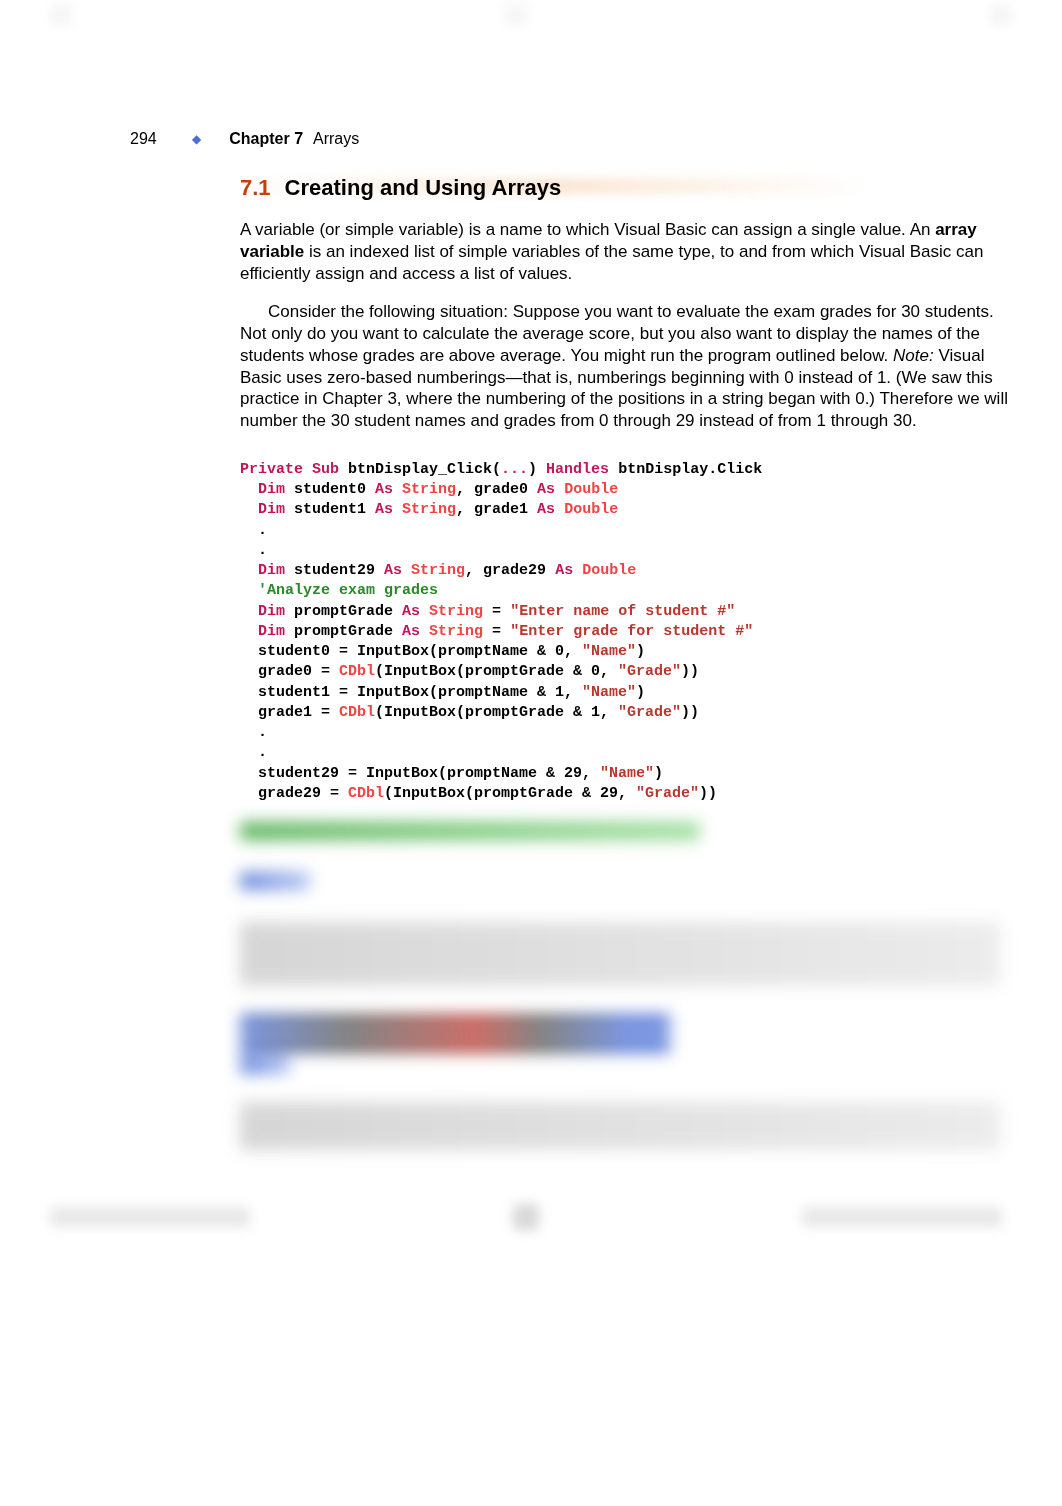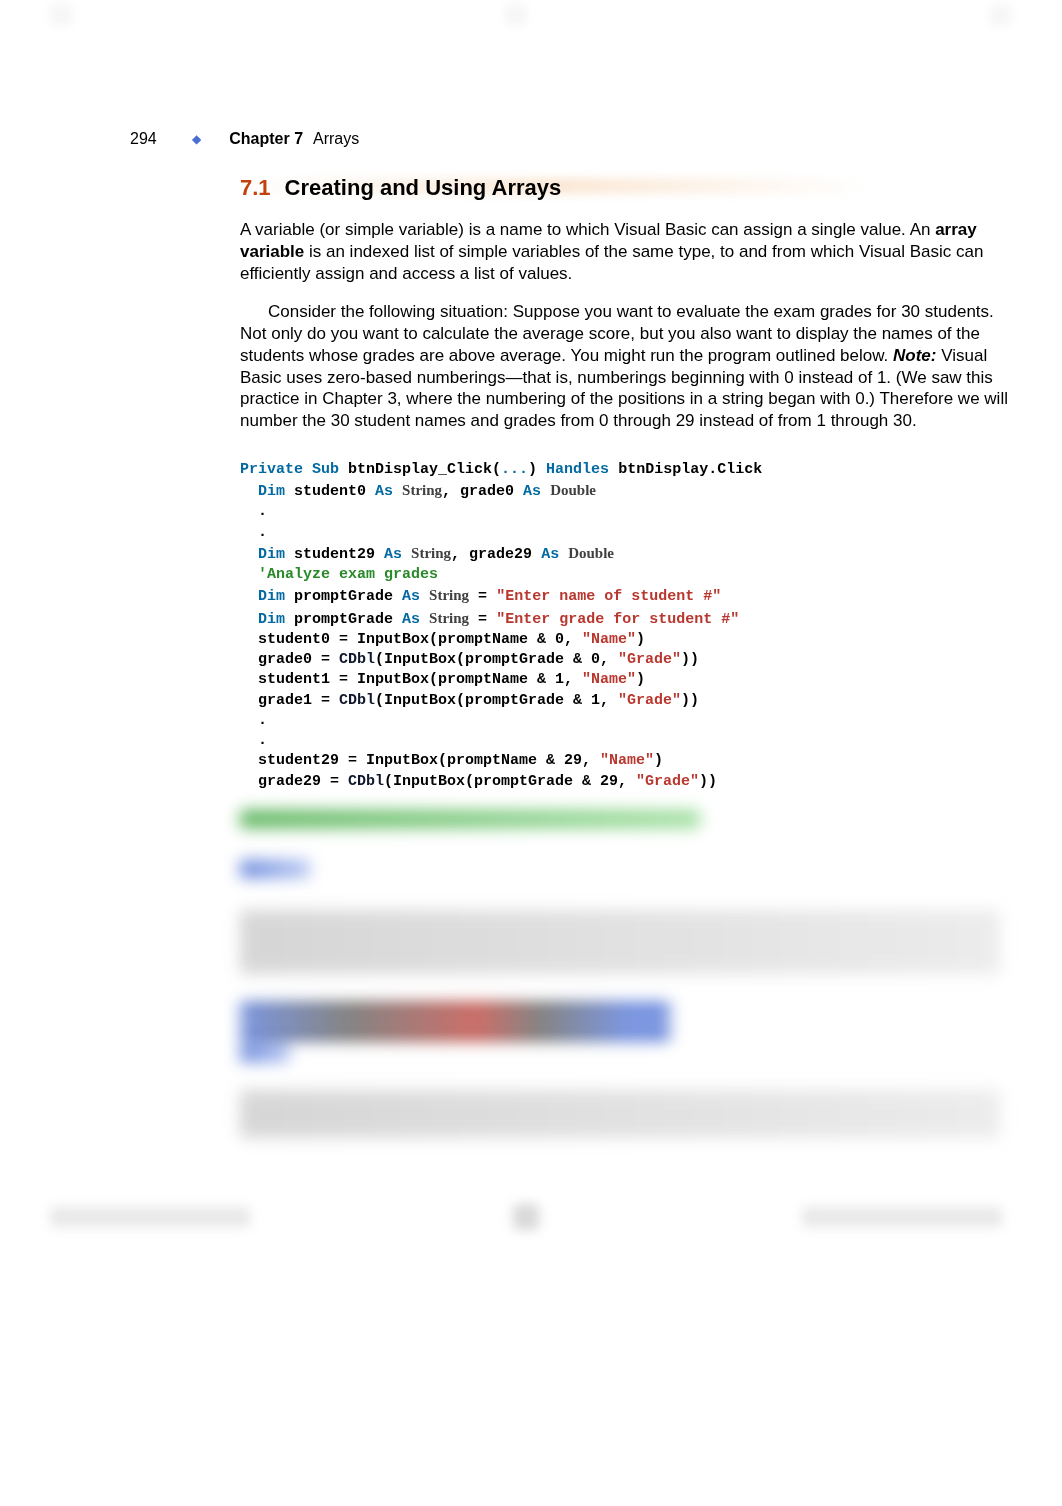--- a/index.html
+++ b/index.html
@@ -56,34 +56,34 @@
   }
   .sec-num { color: #c2410c; margin-right: 14px; }
   .para {
     font-family: Verdana, Arial, sans-serif;
     font-size: 17px;
     line-height: 1.28;
     margin-bottom: 0;
   }
   .indent { text-indent: 28px; }
   .bold { font-weight: 700; }
-  .italicbold { font-weight: 700; font-style: italic; }
+  .italicbold { font-weight: 400; font-style: italic; }
   .code-block {
     margin-top: 28px;
     font-family: "Courier New", monospace;
     font-size: 15px;
     font-weight: 700;
     line-height: 1.35;
     color: #000;
   }
-  .code-block .kw   { color: #0369a1; }
-  .code-block .typ  { color: #404040; font-family: Liberation Serif, serif; }
+  .code-block .kw   { color: #be185d; }
+  .code-block .typ  { color: #ef4444; }
   .code-block .str  { color: #b8372e; }
   .code-block .cm   { color: #2a8a2a; text-align: right; }
-  .code-block .fn   { color: #0f172a; }
+  .code-block .fn   { color: #ef4444; }
   .code-block .line { white-space: pre; }
   .blurred-section {
     margin-top: 18px;
     filter: blur(8px);
     opacity: 0.85;
     user-select: none;
   }
   .blurred-line {
     height: 18px;
     margin: 3px 0;
@@ -169,20 +169,21 @@
       <span>A variable (or simple variable) is a name to which Visual Basic can assign a single value. An </span><span class="bold">array variable</span><span> is an indexed list of simple variables of the same type, to and from which Visual Basic can efficiently assign and access a list of values.</span>
     </p>
 
     <p class="para indent">
       <span>Consider the following situation: Suppose you want to evaluate the exam grades for 30 students. Not only do you want to calculate the average score, but you also want to display the names of the students whose grades are above average. You might run the program outlined below. </span><span class="italicbold">Note:</span><span> Visual Basic uses zero-based numberings—that is, numberings beginning with 0 instead of 1. (We saw this practice in Chapter 3, where the numbering of the positions in a string began with 0.) Therefore we will number the 30 student names and grades from 0 through 29 instead of from 1 through 30.</span>
     </p>
 
     <div class="code-block">
 <div class="line"><span class="kw">Private</span> <span class="kw">Sub</span><span> btnDisplay_Click(</span><span class="kw">...</span><span>) </span><span class="kw">Handles</span><span> btnDisplay.Click</span></div>
 <div class="line">  <span class="kw">Dim</span><span> student0 </span><span class="kw">As</span> <span class="typ">String</span><span>, grade0 </span><span class="kw">As</span> <span class="typ">Double</span></div>
+<div class="line">  <span class="kw">Dim</span><span> student1 </span><span class="kw">As</span> <span class="typ">String</span><span>, grade1 </span><span class="kw">As</span> <span class="typ">Double</span></div>
 <div class="line">  <span>.</span></div>
 <div class="line">  <span>.</span></div>
 <div class="line">  <span class="kw">Dim</span><span> student29 </span><span class="kw">As</span> <span class="typ">String</span><span>, grade29 </span><span class="kw">As</span> <span class="typ">Double</span></div>
 <div class="line">  <span class="cm">'Analyze exam grades</span></div>
 <div class="line">  <span class="kw">Dim</span><span> promptGrade </span><span class="kw">As</span> <span class="typ">String</span><span> = </span><span class="str">"Enter name of student #"</span></div>
 <div class="line">  <span class="kw">Dim</span><span> promptGrade </span><span class="kw">As</span> <span class="typ">String</span><span> = </span><span class="str">"Enter grade for student #"</span></div>
 <div class="line">  <span>student0 = InputBox(promptName &amp; 0, </span><span class="str">"Name"</span><span>)</span></div>
 <div class="line">  <span>grade0 = </span><span class="fn">CDbl</span><span>(InputBox(promptGrade &amp; 0, </span><span class="str">"Grade"</span><span>))</span></div>
 <div class="line">  <span>student1 = InputBox(promptName &amp; 1, </span><span class="str">"Name"</span><span>)</span></div>
 <div class="line">  <span>grade1 = </span><span class="fn">CDbl</span><span>(InputBox(promptGrade &amp; 1, </span><span class="str">"Grade"</span><span>))</span></div>

